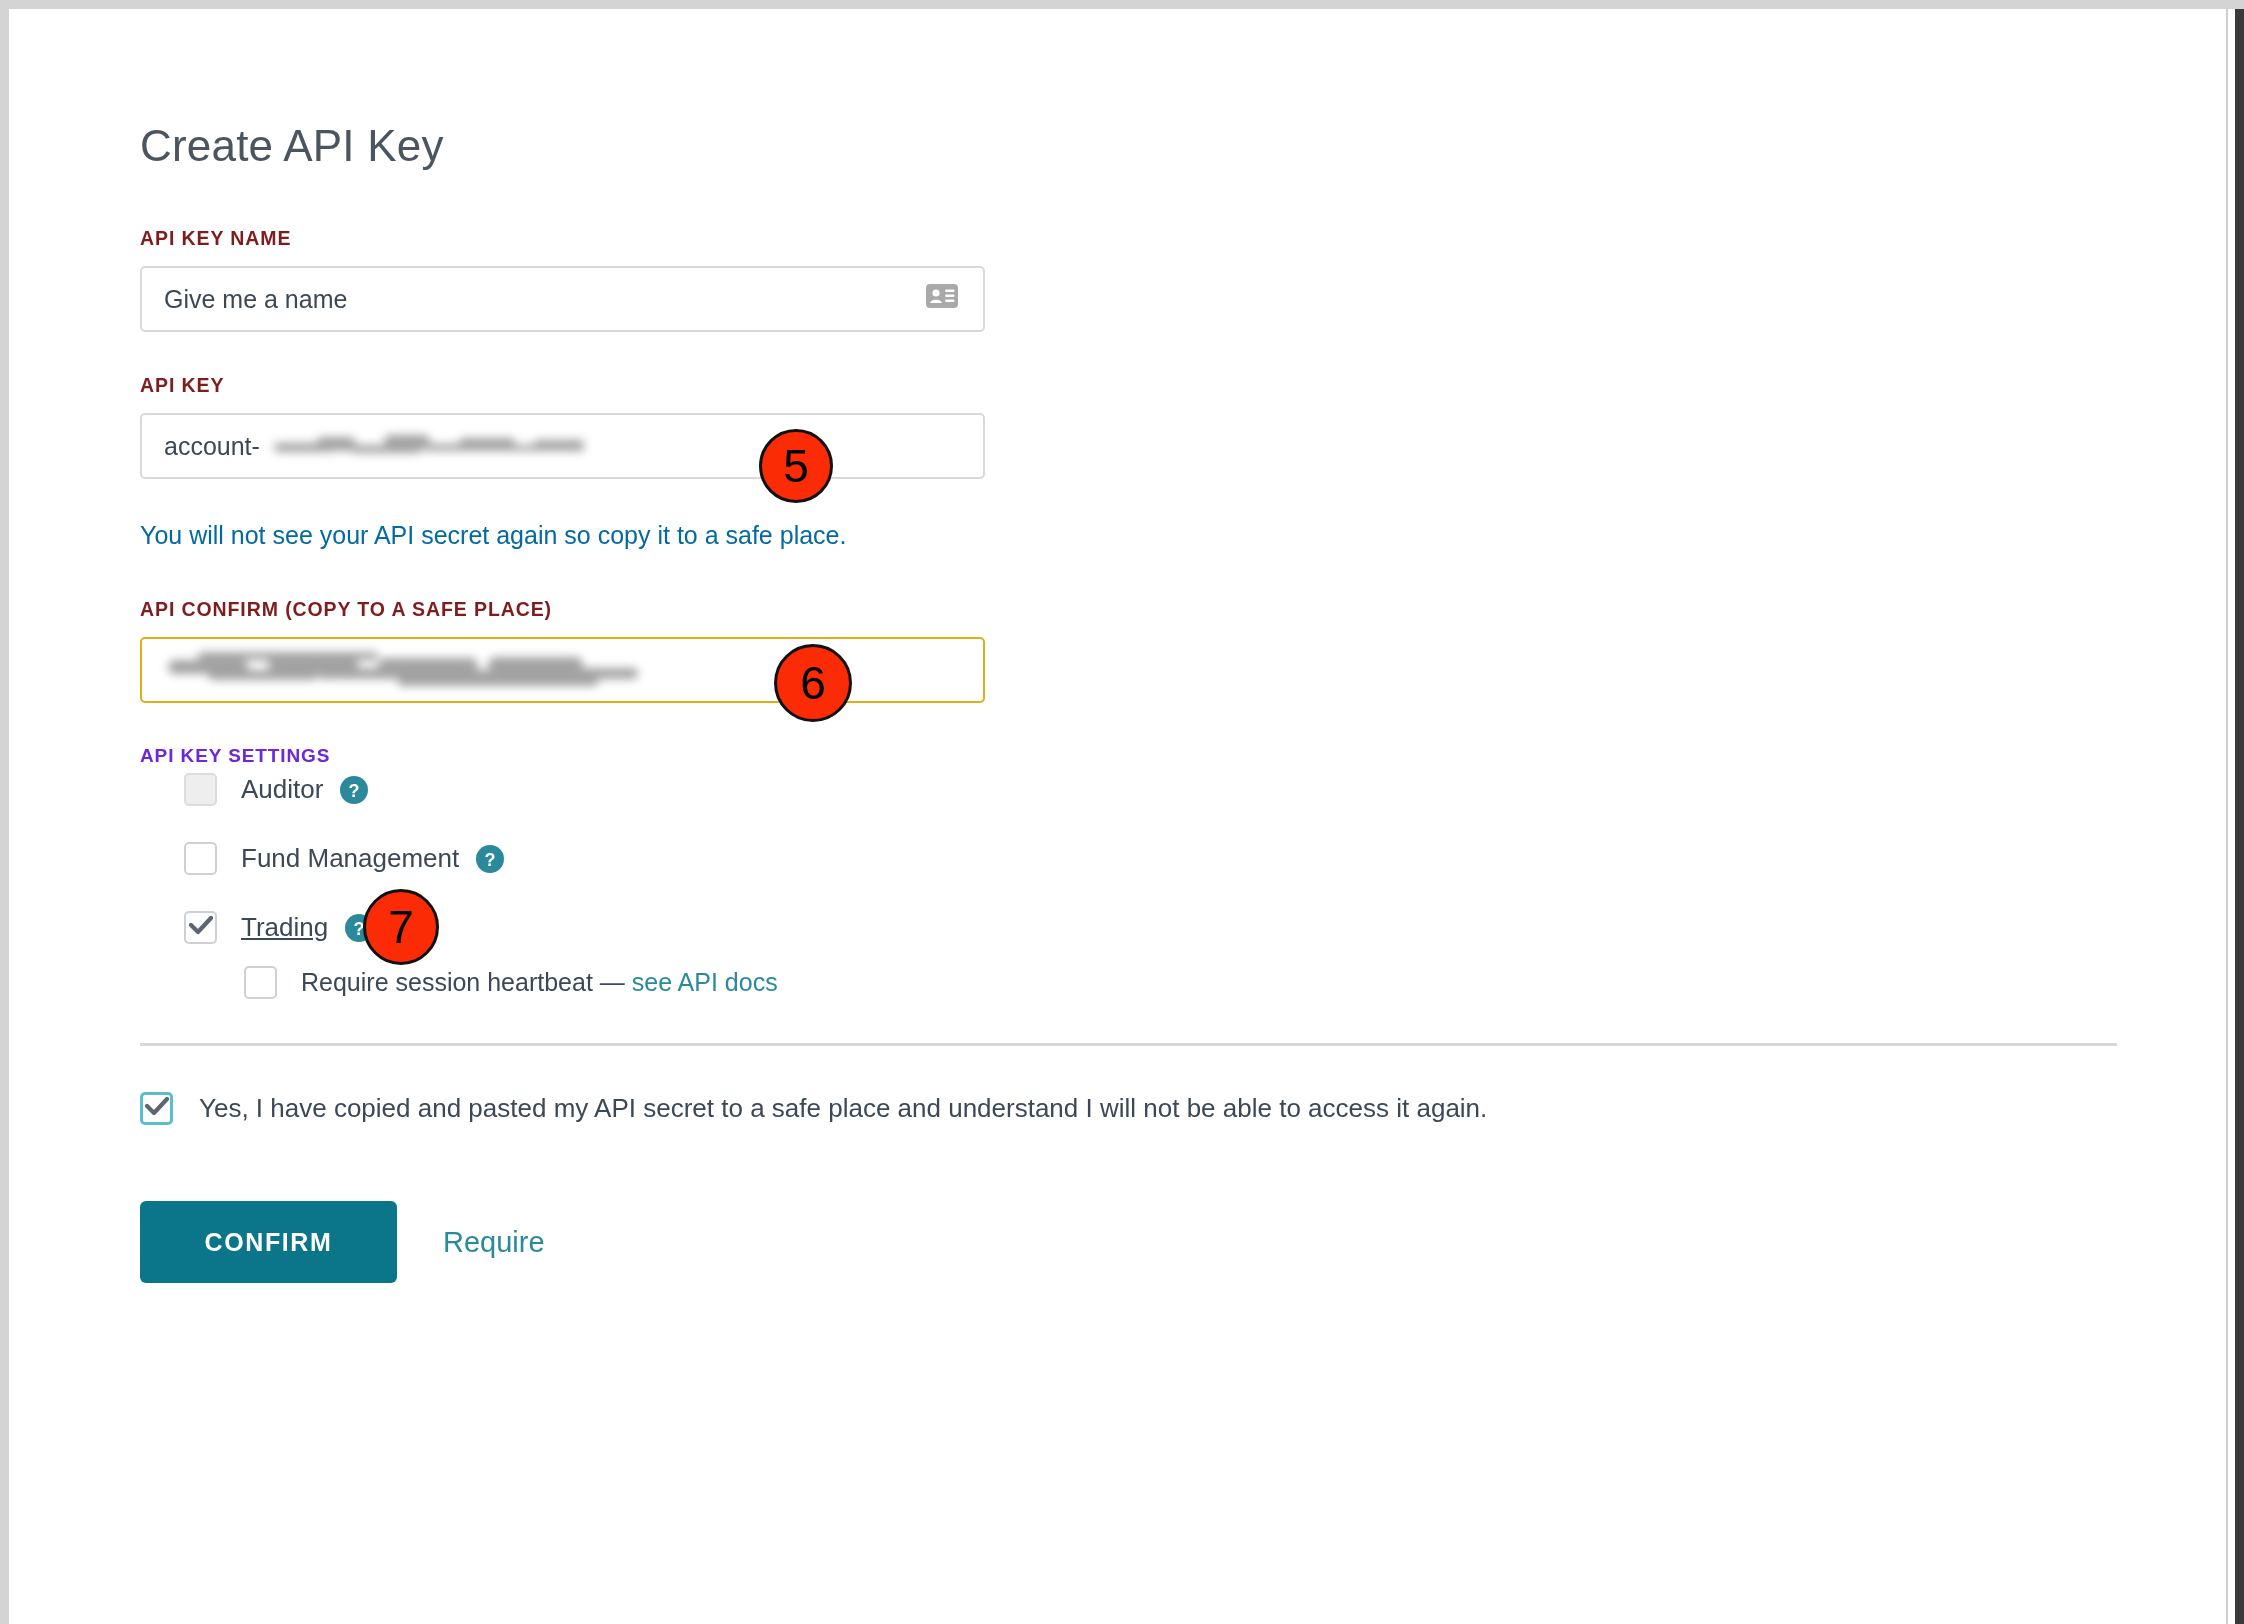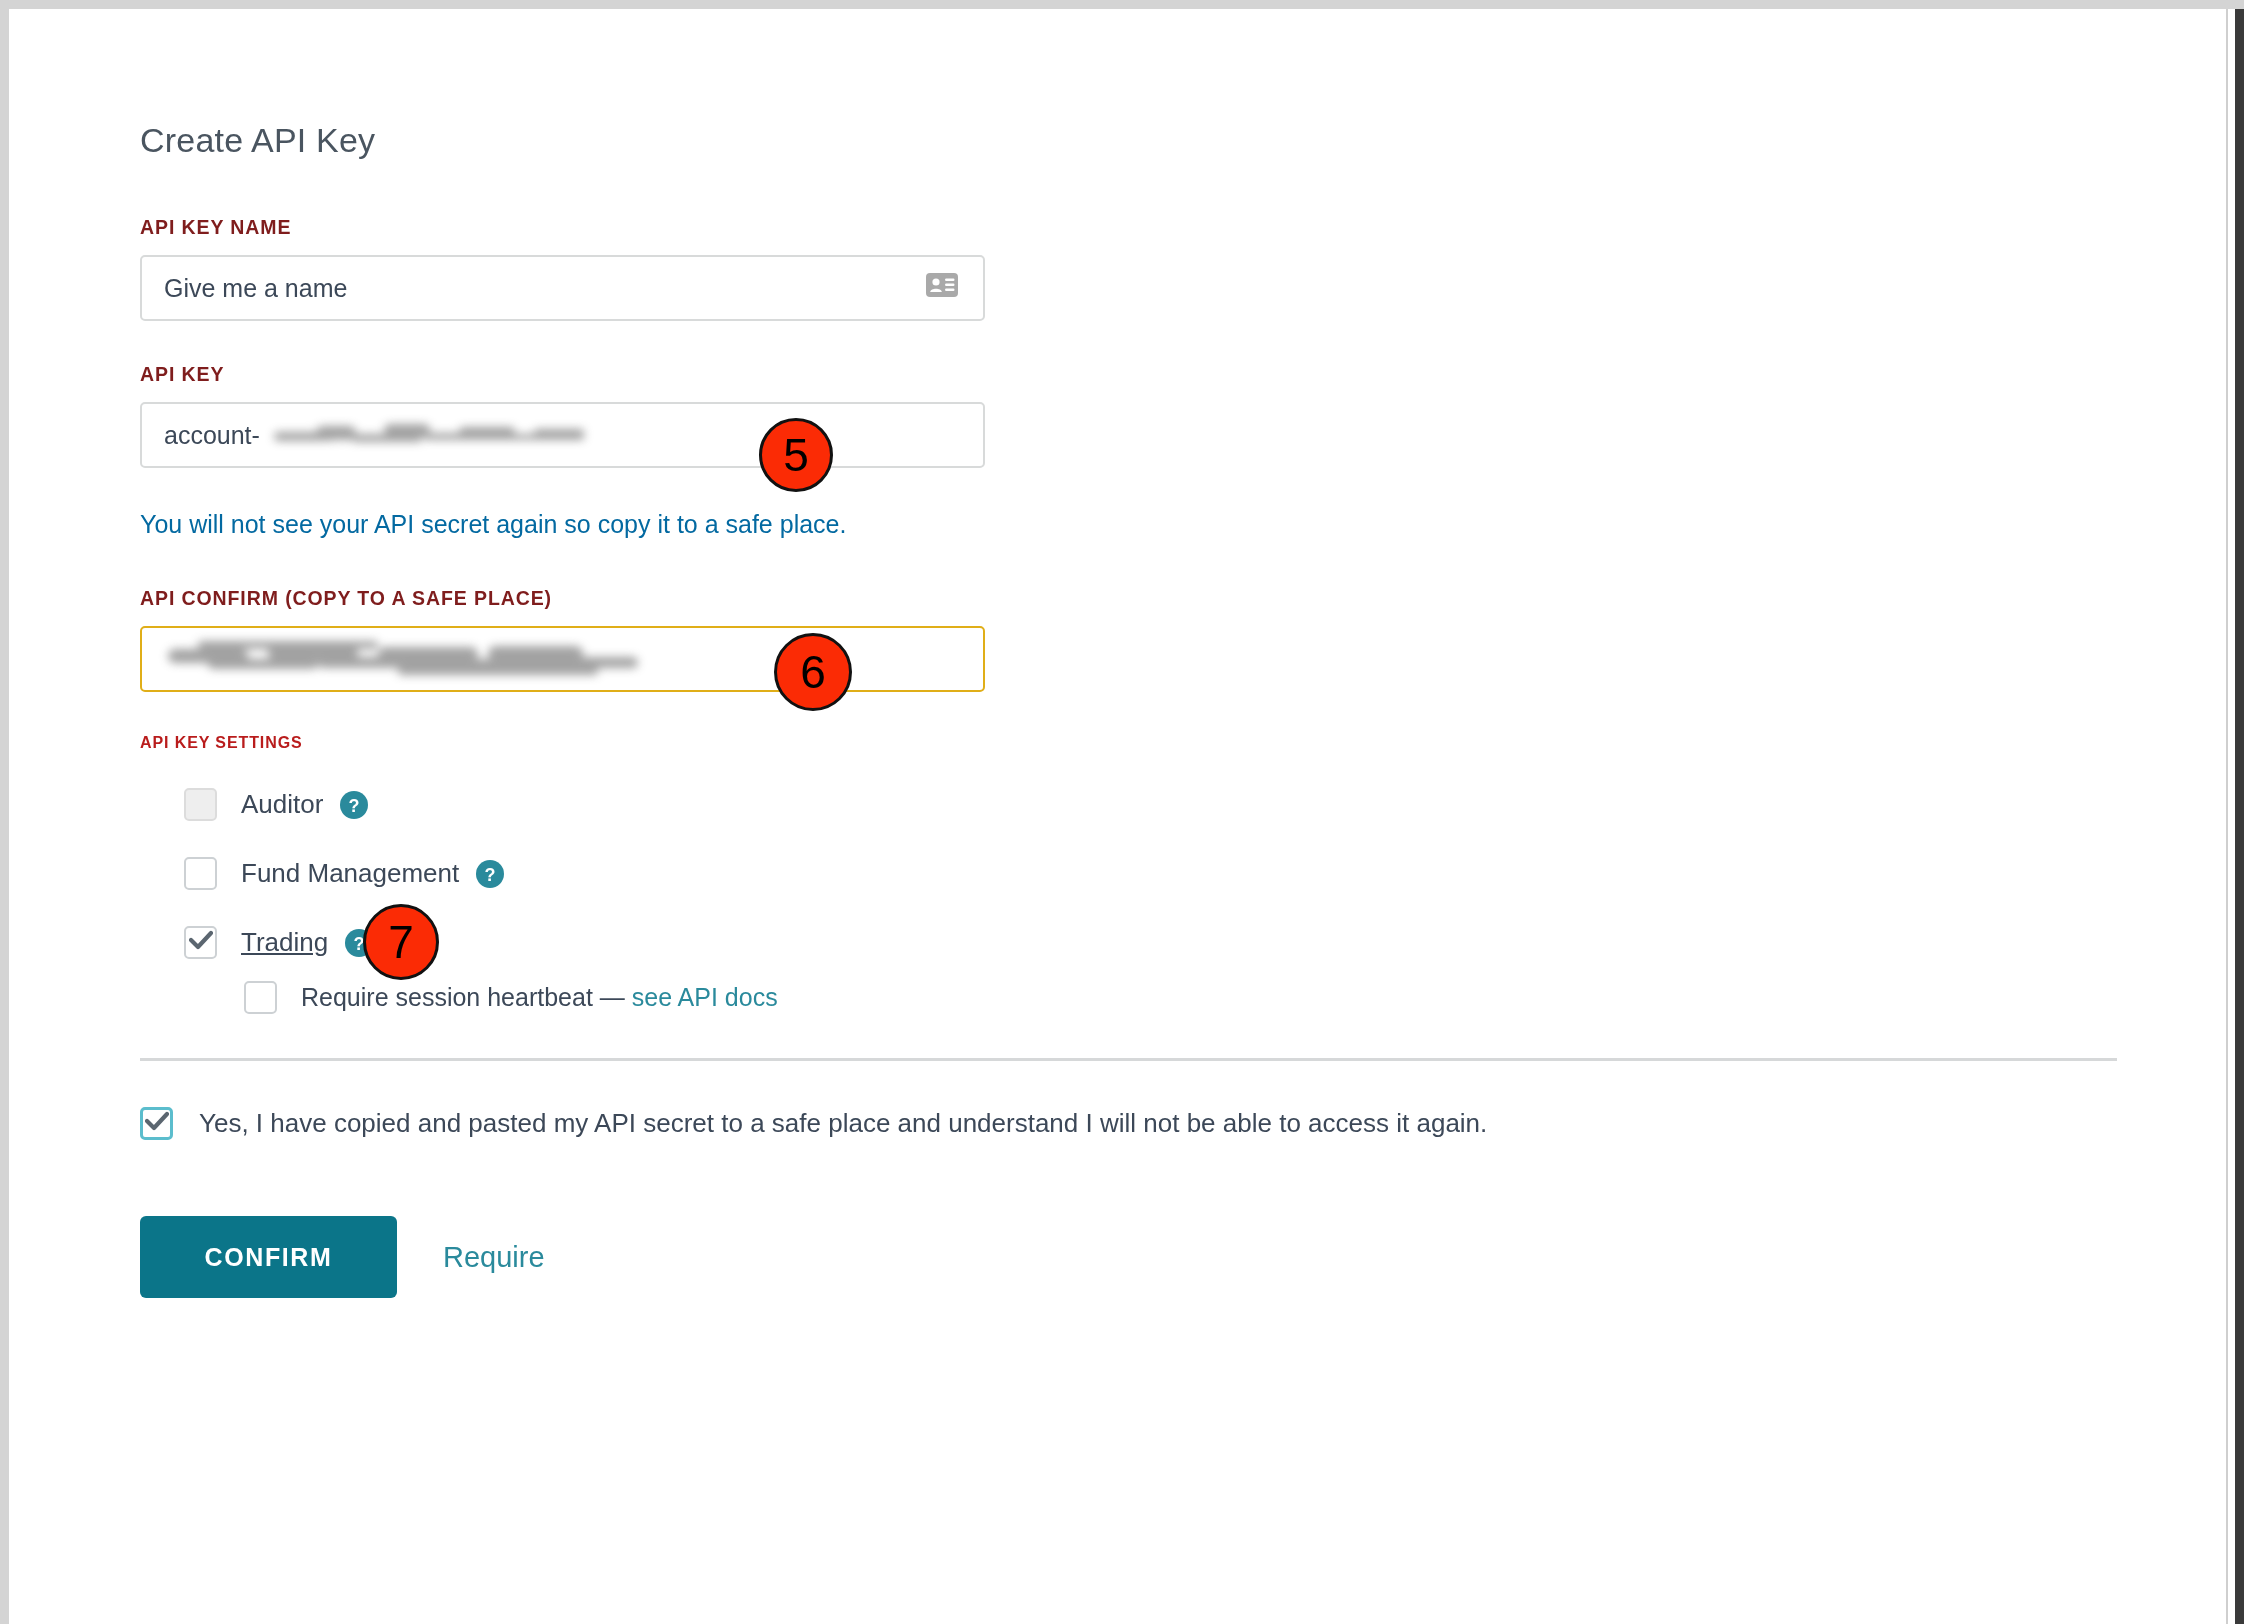--- a/index.html
+++ b/index.html
@@ -34,21 +34,21 @@
   }
 
   .form {
     position: absolute;
     left: 131px;
     top: 112px;
     width: 1990px;
   }
 
   .page-title {
-    font-size: 34px;
+    font-size: 44px;
     font-weight: 400;
     color: #4a5560;
     letter-spacing: .2px;
     margin: 0 0 56px 0;
   }
 
   .field-label {
     font-size: 19.5px;
     font-weight: bold;
     letter-spacing: .9px;
@@ -92,25 +92,25 @@
   .field-block { margin-bottom: 42px; }
 
   .warning-text {
     color: #0369a1;
     font-weight: normal;
     font-size: 25px;
     margin: 24px 0 48px 0;
   }
 
   .settings-label {
-    font-size: 16px;
+    font-size: 19px;
     font-weight: bold;
     letter-spacing: .9px;
-    color: #b91c1c;
-    margin-bottom: 36px;
+    color: #6d28d9;
+    margin-bottom: 6px;
   }
 
   .check-row {
     display: flex;
     align-items: center;
     margin-bottom: 36px;
     padding-left: 44px;
   }
   .check-row.sub { margin-left: 60px; margin-top: 22px; }
 

